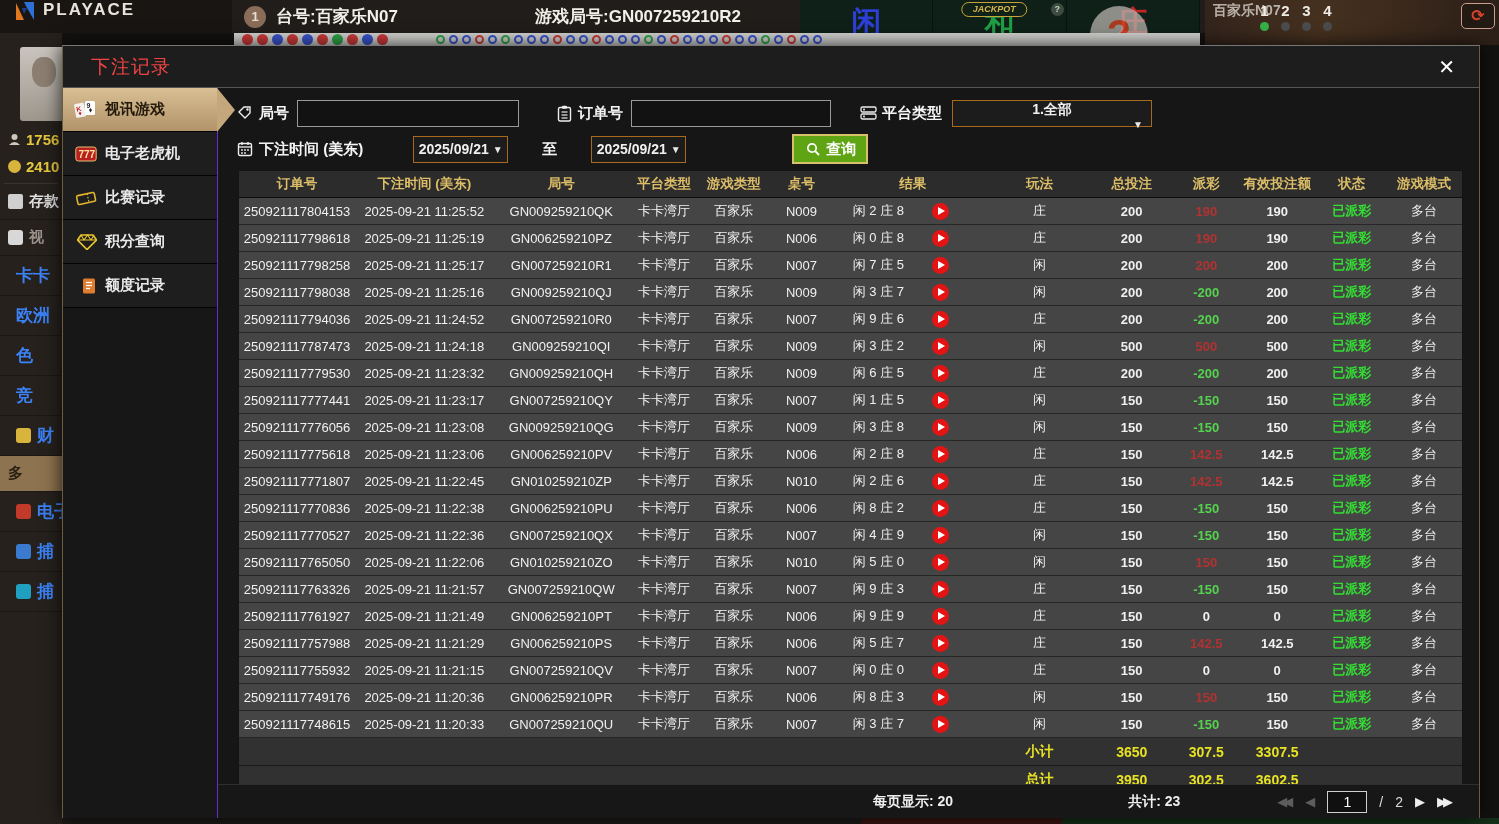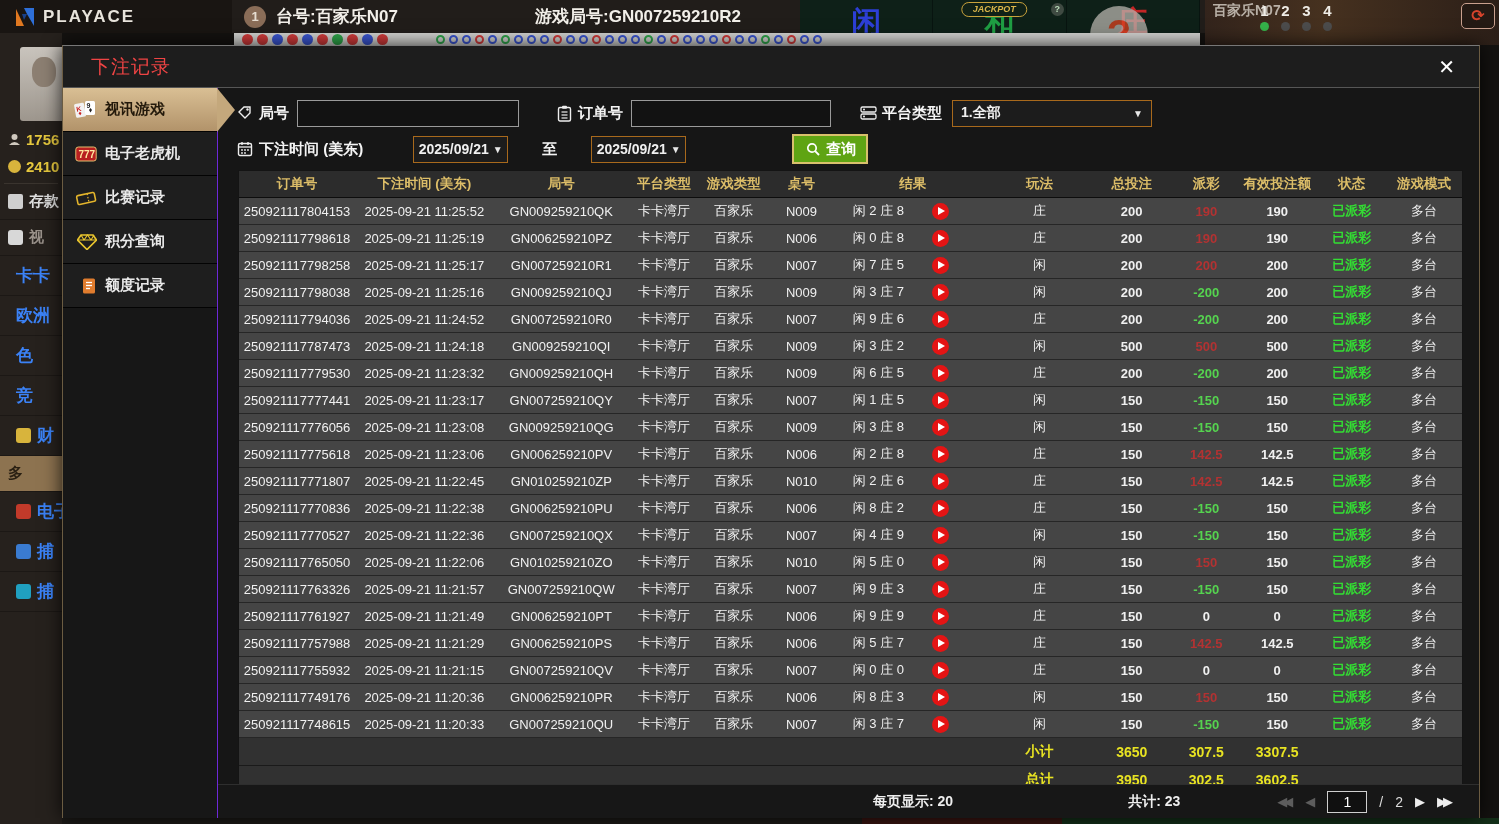--- a/index.html
+++ b/index.html
@@ -2,21 +2,21 @@
 <html><head>
 <meta charset="utf-8">
 <style>
   * { margin:0; padding:0; box-sizing:border-box; }
   html,body { width:1499px; height:824px; background:#0c0b0a; overflow:hidden;
     font-family:"Liberation Sans","DejaVu Sans",sans-serif; }
   .page { position:relative; width:1499px; height:824px; background:#141210; }
 
   
   .topbar { position:absolute; left:0; top:0; width:1499px; height:33px; background:#211d1a; display:flex; align-items:center; }
-  .logo-wrap { width:232px; height:33px; display:flex; align-items:center; padding-left:14px; background:#191512; gap:7px; }
+  .logo-wrap { width:232px; height:33px; display:flex; align-items:flex-start; padding-left:14px; background:#191512; gap:7px; }
   .logo-mark { width:22px; height:22px; position:relative; flex:0 0 auto; }
   .logo-text { color:#e8e4dc; font-weight:bold; font-size:17px; letter-spacing:2px; }
   .seat-badge { width:22px; height:22px; border-radius:50%; background:#8a6d58; color:#e7ded2; font-size:13px; font-weight:bold;
     display:flex; align-items:center; justify-content:center; margin:0 10px 0 12px; }
   .tb-label { color:#f2efe9; font-weight:bold; font-size:17px; }
   .tb-round { position:absolute; left:535px; color:#f2efe9; font-weight:bold; font-size:17px; }
   .betzone { position:absolute; left:800px; top:0; width:400px; height:45px; background:#0e2018; display:flex; }
   .betcell { flex:1; display:flex; align-items:flex-end; justify-content:center; font-size:30px; font-weight:bold; padding-bottom:2px; position:relative; border-right:1px solid #081410; }
   .bet-player { color:#2d3fd6; } .bet-tie { color:#1f9e43; } .bet-banker { color:#c42525; }
   .jackpot-pill { position:absolute; top:2px; left:50%; transform:translateX(-58%); border:1px solid #c8a23c; border-radius:9px;
@@ -68,21 +68,21 @@
 
   .content { flex:1; position:relative; }
   .filters { padding:10px 0 0 18px; }
   .frow { display:flex; align-items:center; height:30px; margin-bottom:6px; }
   .flabel { color:#f4f4f4; font-weight:bold; font-size:15px; display:flex; align-items:center; gap:5px; white-space:nowrap; }
   .ficon { width:18px; height:18px; display:inline-flex; align-items:center; justify-content:center; }
   .txtinput { width:222px; height:27px; background:#121212; border:1px solid #9a9a9a; color:#eee; font-size:13px; padding:0 6px; margin-left:8px; }
   .selbox { height:27px; background:#1c1c1c; border:1px solid #a8691c; color:#f0f0f0; font-size:14px; font-weight:bold;
     display:flex; align-items:center; padding:0 8px; cursor:pointer; }
   .selbox .caret { margin-left:auto; font-size:10px; color:#e8e8e8; }
-  .platform-sel { width:200px; margin-left:10px; }
+  .platform-sel { width:200px; margin-left:10px;flex-direction:column; }
   .datebox { width:95px; justify-content:center; gap:4px; }
   .to-label { color:#f4f4f4; font-weight:bold; font-size:15px; margin:0 34px; }
   .searchbtn { height:30px; background:#5fa413; border:2px solid #d9c06c; color:#fff; font-weight:bold; font-size:15px;
     display:flex; align-items:center; gap:4px; padding:0 10px; cursor:pointer; margin-left:106px; }
 
   .btable { margin:5px 16px 0 20px; border:1px solid #141414; }
   .trow { display:flex; align-items:stretch; }
   .thead { background:#2c2c2c; border-bottom:1px solid #0d0d0d; }
   .thead .cell { color:#dcbd68; font-weight:bold; font-size:13.5px; height:26px; }
   .cell { display:flex; align-items:center; justify-content:center; font-size:13px; color:#f0f0f0; height:26px; overflow:hidden; white-space:nowrap; }

